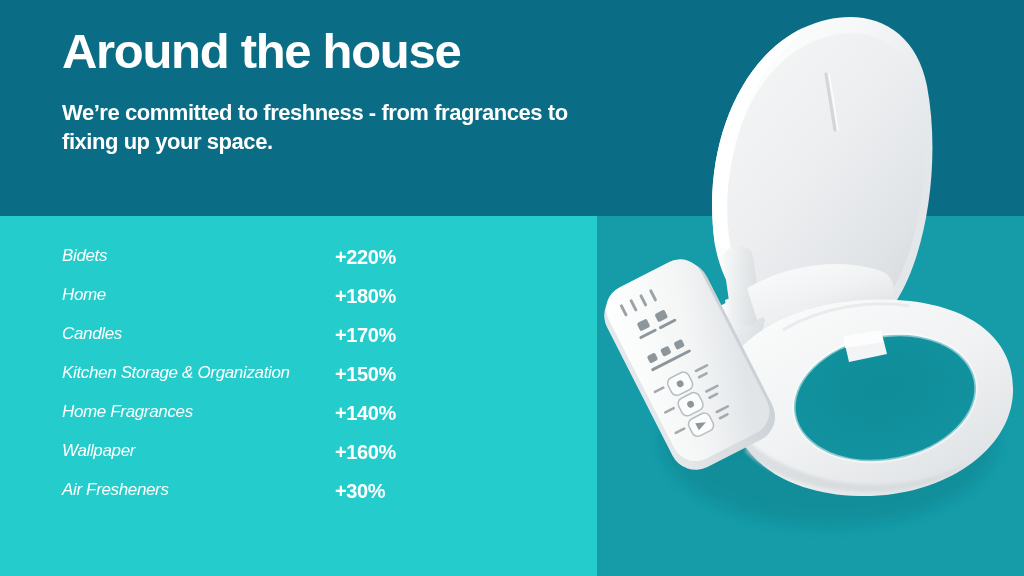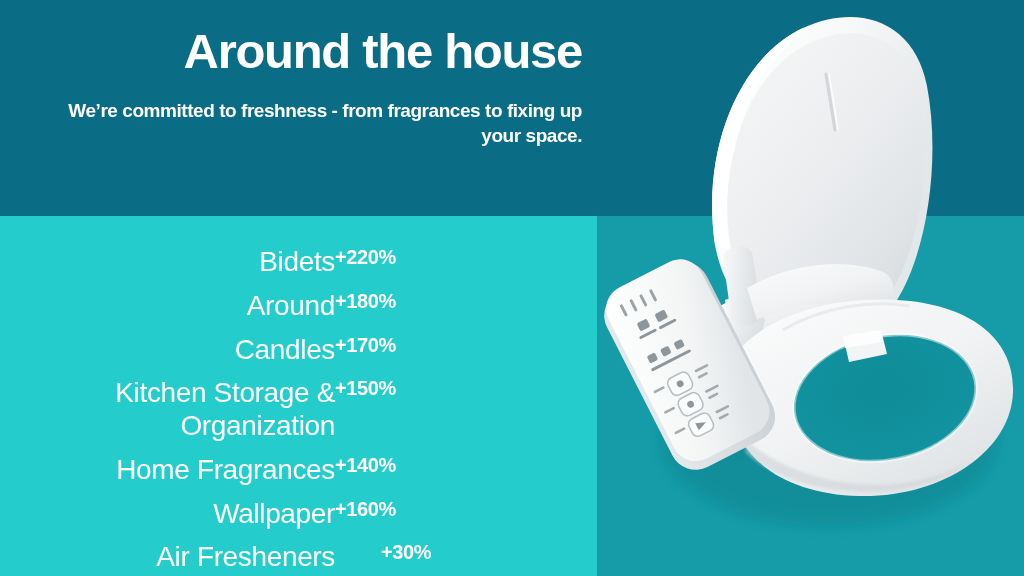--- a/index.html
+++ b/index.html
@@ -3,21 +3,21 @@
 <meta charset="utf-8">
 <style>
   * { margin:0; padding:0; box-sizing:border-box; }
   html, body {
     width:1024px; height:576px;
     font-family:"Liberation Sans", sans-serif;
     overflow:hidden; background:#0a6c85;
   }
   #stage {
     position:relative; width:1024px; height:576px;
-    background:#159ca8; overflow:hidden;text-align:right;
+    background:#159ca8; overflow:hidden;
   }
 
   
   .panel-header {
     position:absolute; left:0; top:0; width:1024px; height:216px;
     background:#0a6c85;
   }
   .panel-left {
     position:absolute; left:0; top:216px; width:597px; height:360px;
     background:#25cccc;
@@ -27,35 +27,35 @@
     background:#159ca8;
   }
 
   
   .header-text { position:absolute; left:62px; top:26px; width:520px; z-index:6; }
   .title {
     color:#ffffff; font-size:49px; font-weight:700;
     letter-spacing:-1.3px; line-height:1.04; white-space:nowrap;
   }
   .subtitle {
-    color:#ffffff; font-size:19px; font-weight:600;
+    color:#ffffff; font-size:22px; font-weight:600;
     letter-spacing:-0.45px; line-height:1.33; margin-top:21px;
   }
 
   
   .stats { position:absolute; left:62px; top:246px; width:420px; z-index:6; }
   .stat-row {
     display:flex; align-items:flex-start;
     margin-bottom:11px; min-height:28px;
   }
-  .stat-row:last-child { margin-bottom:0;gap:46px; }
+  .stat-row:last-child { margin-bottom:0; }
   .stat-label {
     width:273px; flex:0 0 273px;
-    color:#ffffff; font-size:28px; font-weight:400;
-    letter-spacing:-0.35px; line-height:1.17;
+    color:#ffffff; font-size:17px; font-weight:400;
+    letter-spacing:-0.35px; line-height:1.17;font-style:italic;
   }
   .stat-value {
     color:#ffffff; font-size:20px; font-weight:700;
     letter-spacing:-0.4px; line-height:1.17; white-space:nowrap;
   }
 
   
   .ebay-logo {
     position:absolute; left:822px; top:481px;
     width:152px; height:60px; z-index:7;
@@ -247,21 +247,21 @@
     <div class="title">Around the house</div>
     <div class="subtitle">We’re committed to freshness - from fragrances to fixing up your space.</div>
   </div>
 
   <div class="stats">
     <div class="stat-row">
       <div class="stat-label">Bidets</div>
       <div class="stat-value">+220%</div>
     </div>
     <div class="stat-row">
-      <div class="stat-label">Around</div>
+      <div class="stat-label">Home</div>
       <div class="stat-value">+180%</div>
     </div>
     <div class="stat-row">
       <div class="stat-label">Candles</div>
       <div class="stat-value">+170%</div>
     </div>
     <div class="stat-row">
       <div class="stat-label">Kitchen Storage &amp; Organization</div>
       <div class="stat-value">+150%</div>
     </div>

